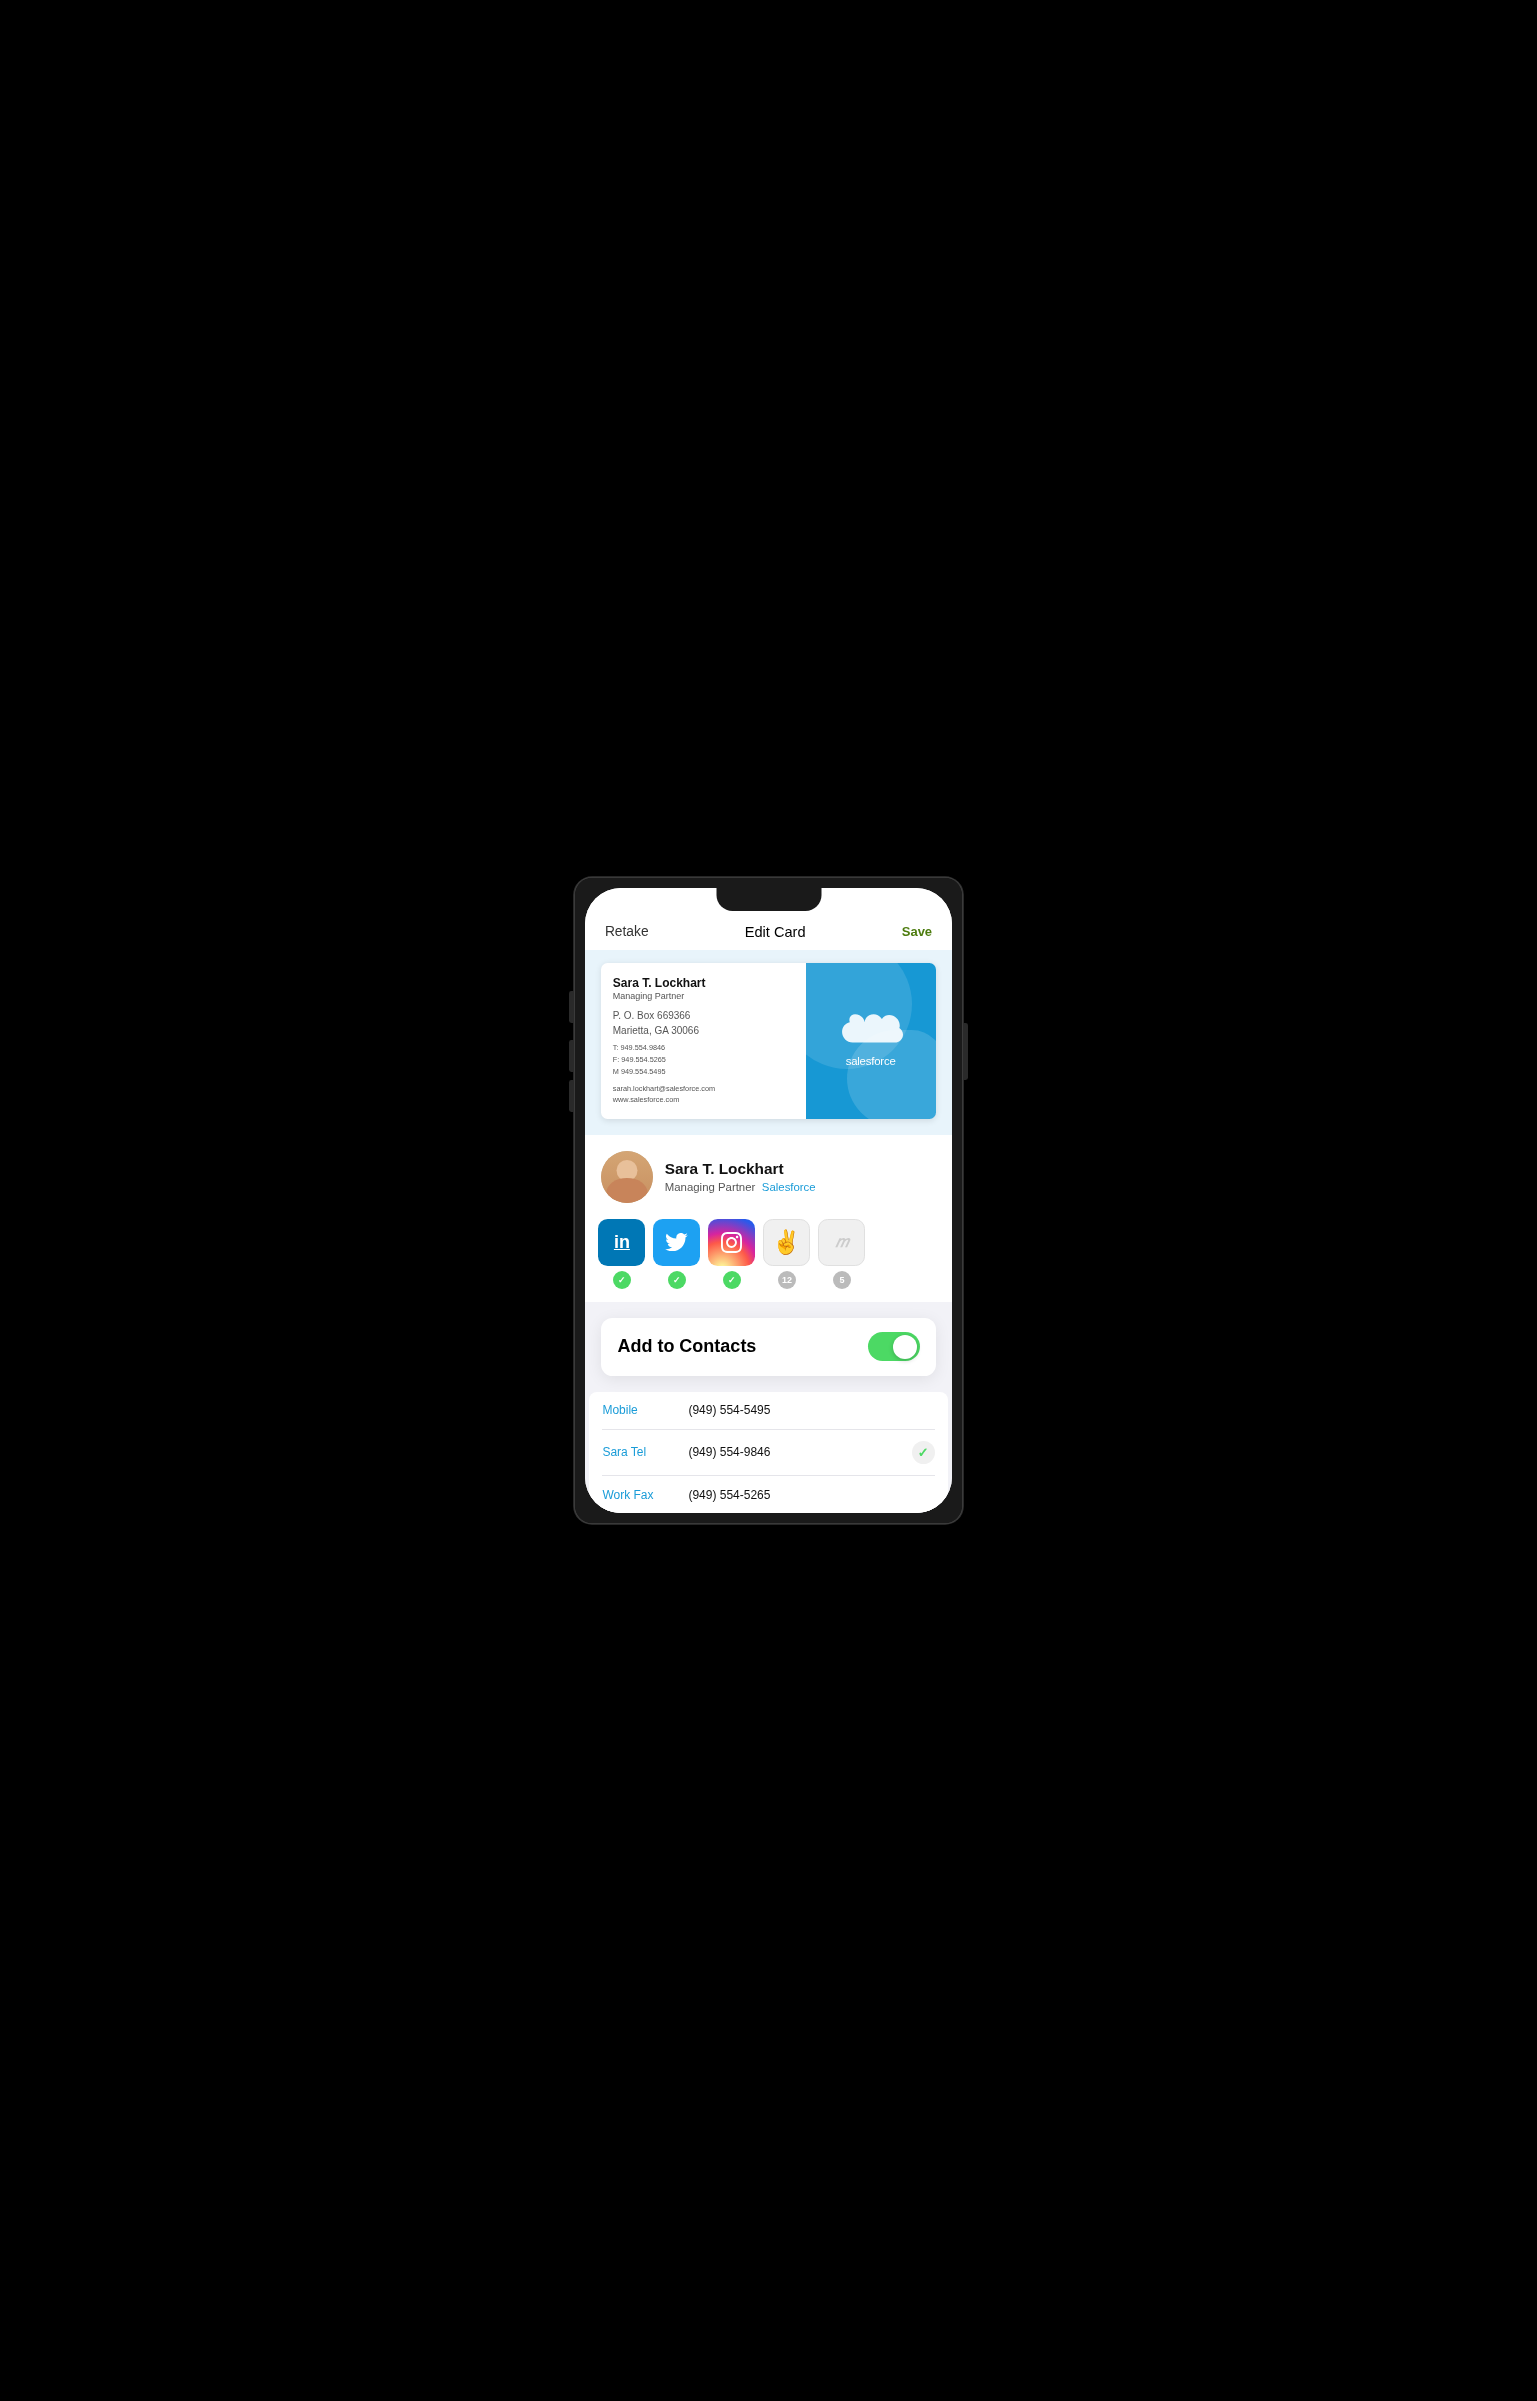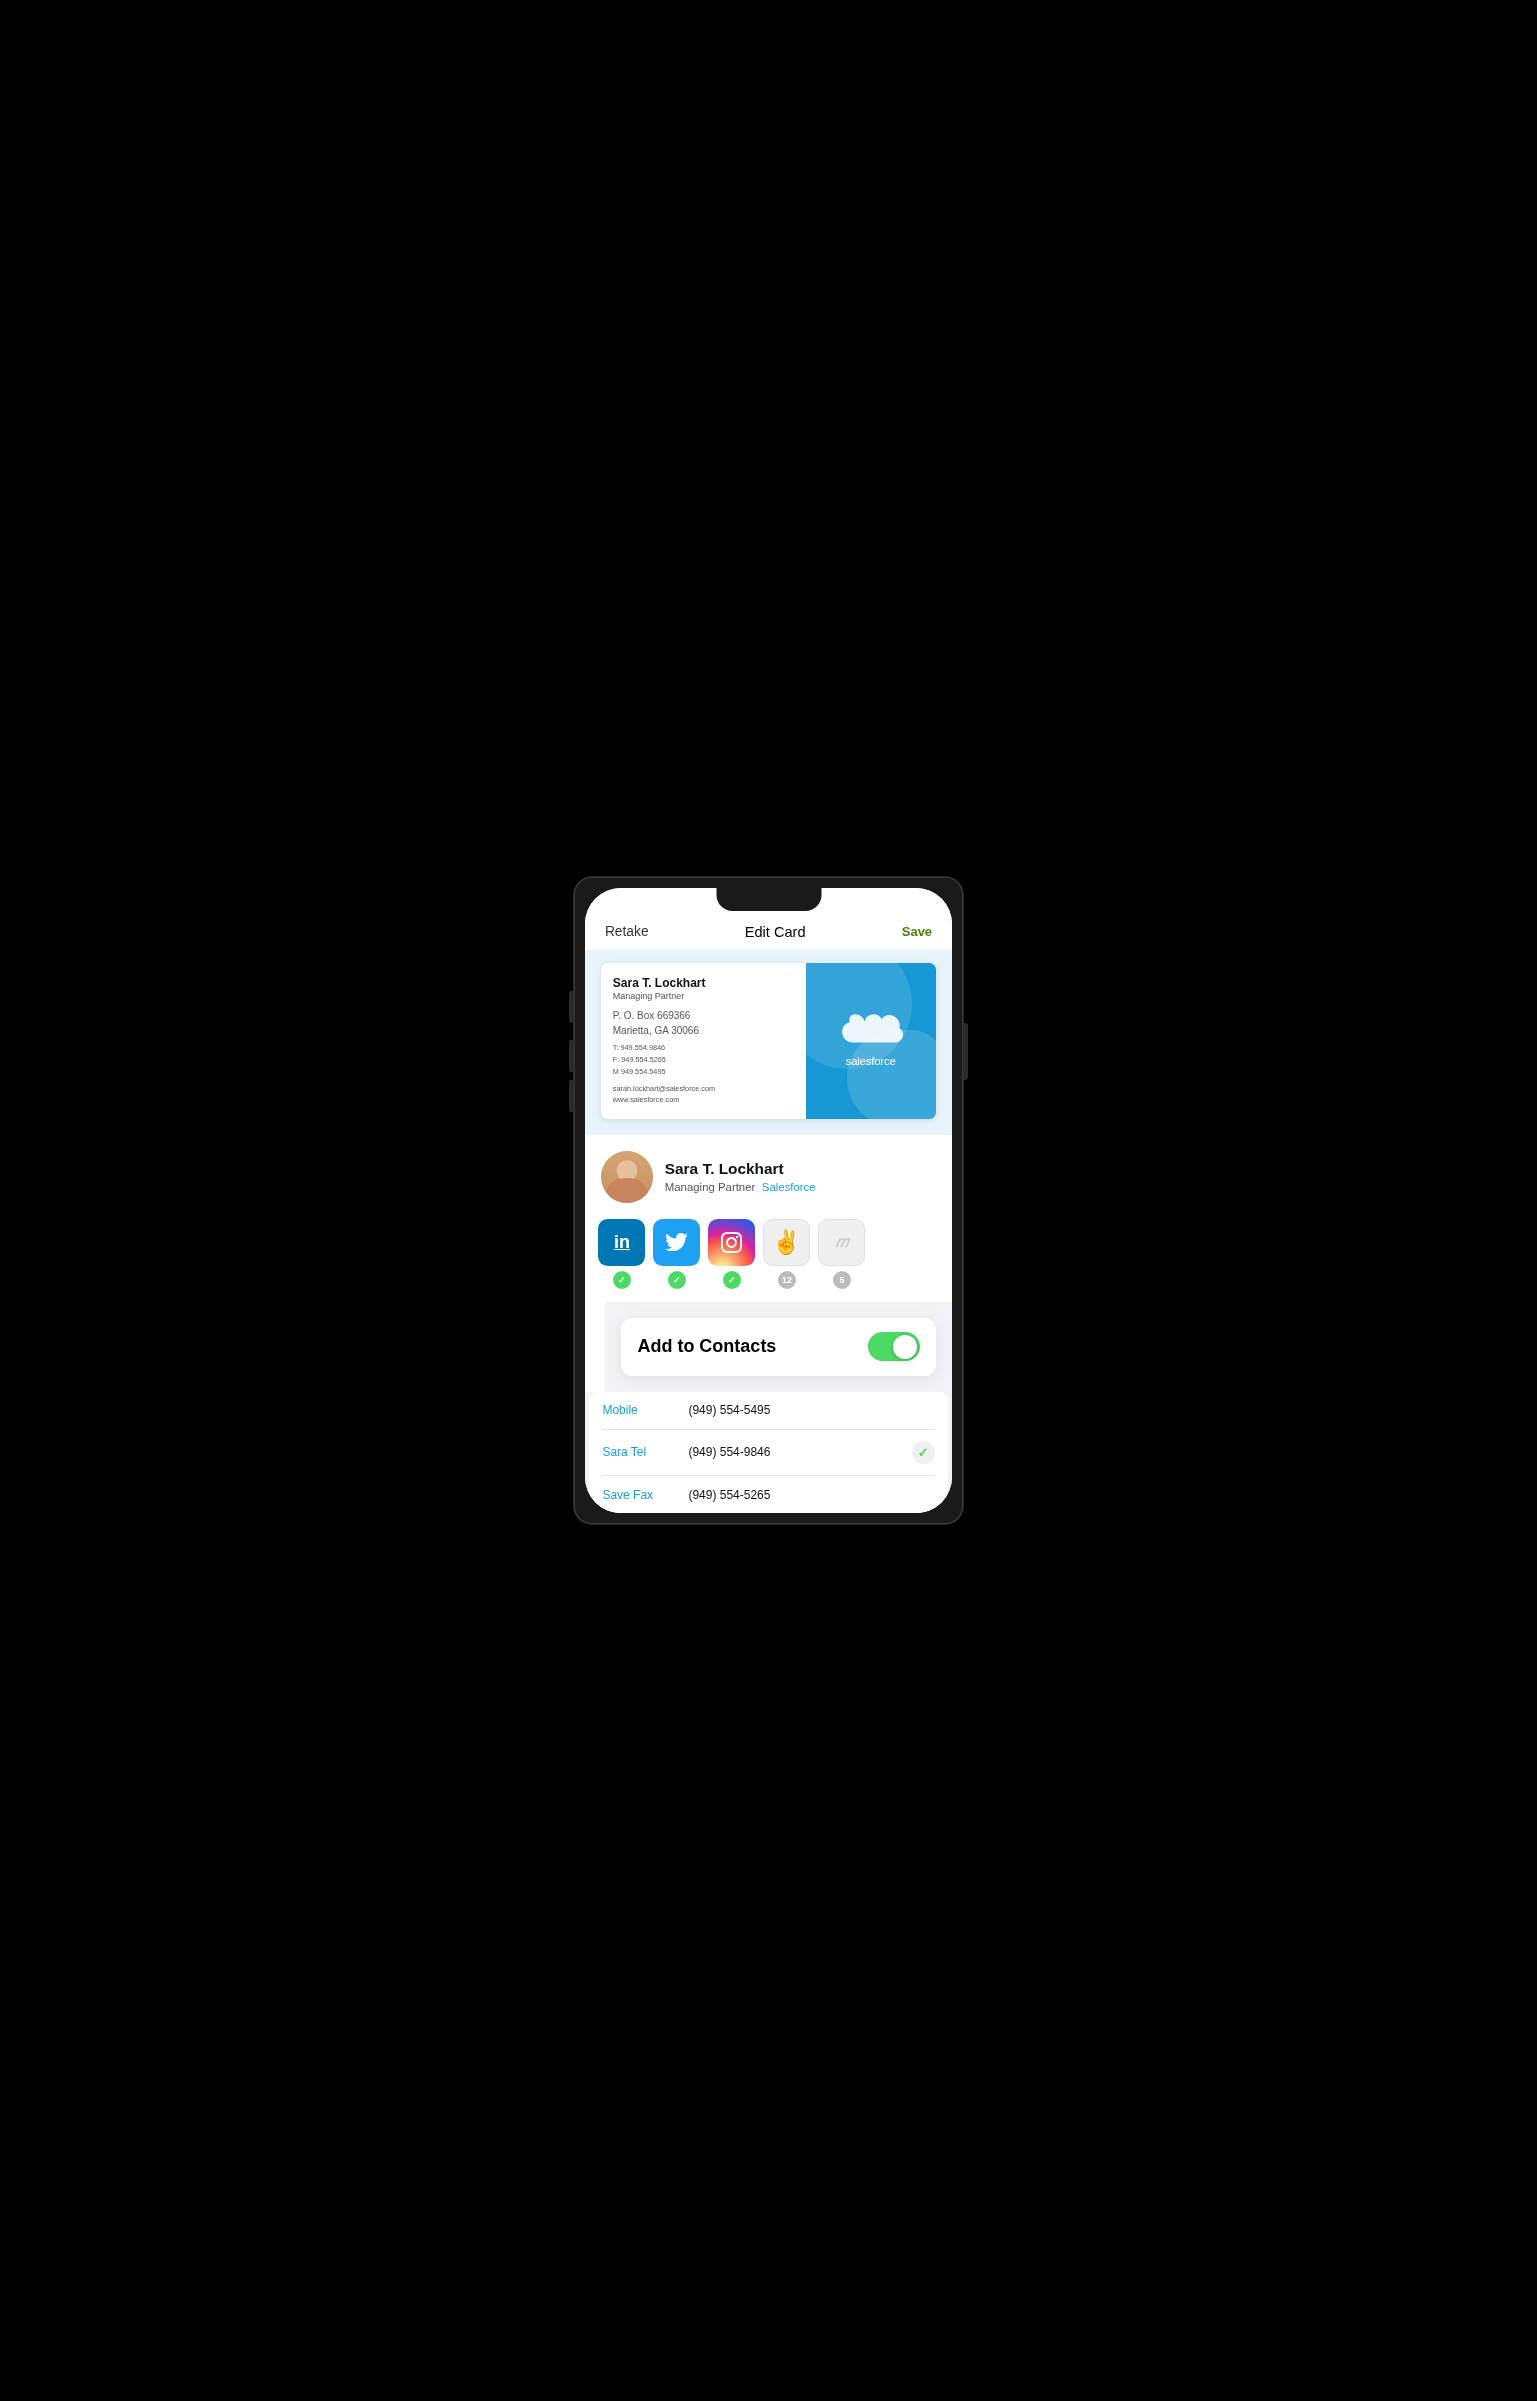--- a/index.html
+++ b/index.html
@@ -527,21 +527,21 @@
 
         <div class="social-item">
           <div class="social-icon-wrap meetup">
             <span class="meetup-m">𝑚</span>
           </div>
           <div class="social-badge badge-number">5</div>
         </div>
 
       </div>
 
-      <div style="background:#f2f2f7;padding:8px 8px;margin-left:20px;">
+      <div style="background:#f2f2f7;padding:8px 8px;">
         <div class="add-contacts-section">
           <span class="add-contacts-label">Add to Contacts</span>
           <div class="toggle">
             <div class="toggle-thumb"></div>
           </div>
         </div>
       </div>
 
       <div class="contact-fields">
         <div style="background:#fff;border-radius:8px;overflow:hidden;padding:0 13px;">
@@ -553,21 +553,21 @@
 
           <div class="field-row">
             <span class="field-label">Sara Tel</span>
             <span class="field-value">(949) 554-9846</span>
             <div class="field-check">
               <span class="check-mark">✓</span>
             </div>
           </div>
 
           <div class="field-row">
-            <span class="field-label">Save Fax</span>
+            <span class="field-label">Work Fax</span>
             <span class="field-value">(949) 554-5265</span>
           </div>
 
         </div>
       </div>
 
     </div>
   </div>
 </div>
 

